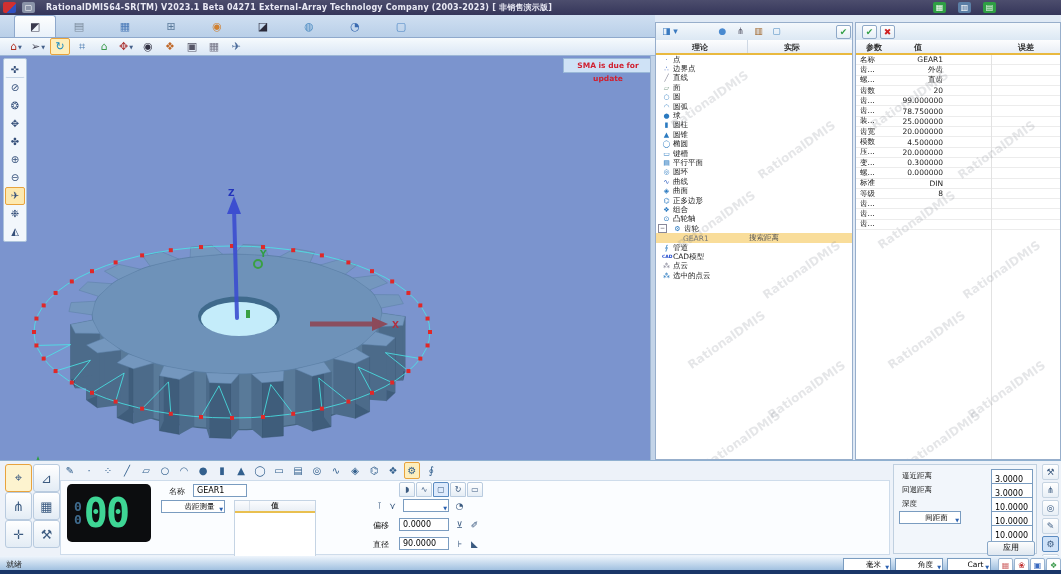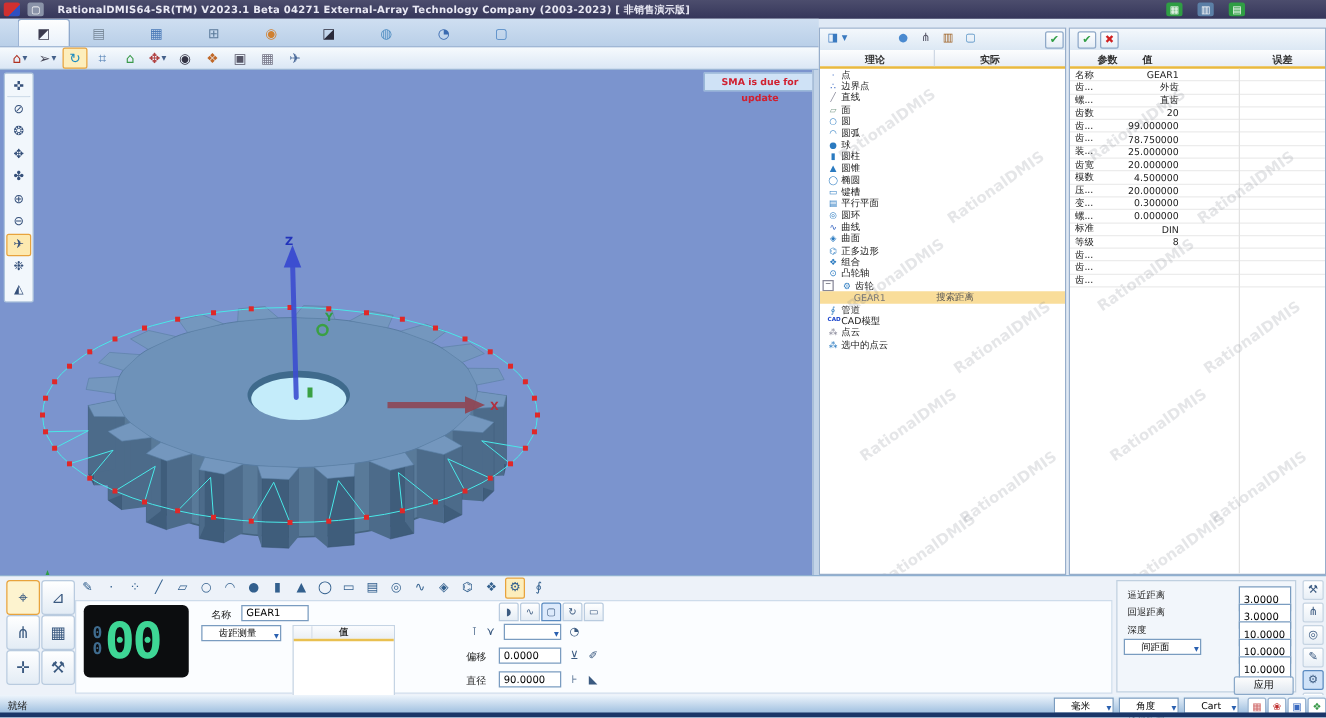--- a/index.html
+++ b/index.html
@@ -80,21 +80,21 @@
   #lcd{position:absolute;left:6px;top:3px;width:84px;height:58px;background:#0c0d0f;border-radius:5px;
     display:flex;align-items:center;}
   #lcd .side{display:flex;flex-direction:column;color:#3f6b8e;font-family:"DejaVu Sans Mono",monospace;
     font-size:13px;font-weight:bold;line-height:13px;margin-left:7px;}
   #lcd .main{color:#3ed695;font-family:"DejaVu Sans Mono",monospace;font-size:40px;font-weight:bold;
     letter-spacing:-2px;margin-left:2px;line-height:40px;}
   .lbl{position:absolute;font-size:8px;color:#222;white-space:nowrap;}
   .inp{position:absolute;height:13px;border:1px solid #7a9cc0;background:#fff;font-size:8px;
     padding:0 3px;box-sizing:border-box;font-family:inherit;}
   .dd{position:absolute;height:13px;border:1px solid #7a9cc0;background:#fff;font-size:7.5px;
-    line-height:11px;padding-left:13px;box-sizing:border-box;}
+    line-height:11px;padding-left:13px;box-sizing:border-box;text-align:center;}
   .dd .arr{position:absolute;right:1px;top:3px;font-size:5px;color:#2a60b0;}
   #thumb{position:absolute;left:100px;top:34px;width:68px;height:38px;background:#cfe0ef;
     border:1px solid #9ab4d0;overflow:hidden;}
   #thumb .tooth{position:absolute;top:12px;width:12px;height:22px;background:#9fb4c6;border:1px solid #7b93a8;}
   #thumb .pitch{position:absolute;left:24px;top:1px;color:#1a44cc;font-size:7px;font-weight:bold;}
   #thumb .offset{position:absolute;left:4px;top:27px;color:#e8c020;font-size:7px;font-weight:bold;}
   #thumb .parrow{position:absolute;left:14px;top:10px;width:34px;height:1px;background:#1a44cc;}
   #valtable{position:absolute;left:173px;top:19px;width:80px;height:55px;border:1px solid #c5d4e4;background:#fff;}
   #valtable .vh{height:10px;background:linear-gradient(#fbfcfe,#eaeff5);border-bottom:2px solid #e9c050;
     font-size:7.5px;font-weight:bold;text-align:center;color:#333;}
@@ -471,21 +471,21 @@
     <div class="wm" style="left: 105px; top: 360px;">RationalDMIS</div>
     <div class="wm" style="left: 40px; top: 410px;">RationalDMIS</div>
   </div>
 
 <div id="parampanel" class="abs panel">
   <div class="ptool">
     <div class="pico pbtn" style="left:6px;color:#2f9e44;">✔</div>
     <div class="pico pbtn" style="left:24px;color:#d02020;">✖</div>
   </div>
   <div class="colhead">
-    <span style="left:22px;">参数</span>
+    <span style="left:10px;">参数</span>
     <span style="left:58px;">值</span>
     <span style="left:162px;">误差</span>
   </div>
   <div class="rows" id="param-rows">
     <i class="pgridline" style="left:135px;"></i>
   <div class="prow">
         <div class="pl">名称</div>
         <div class="pv">GEAR1</div>
       </div>
       <div class="prow">

